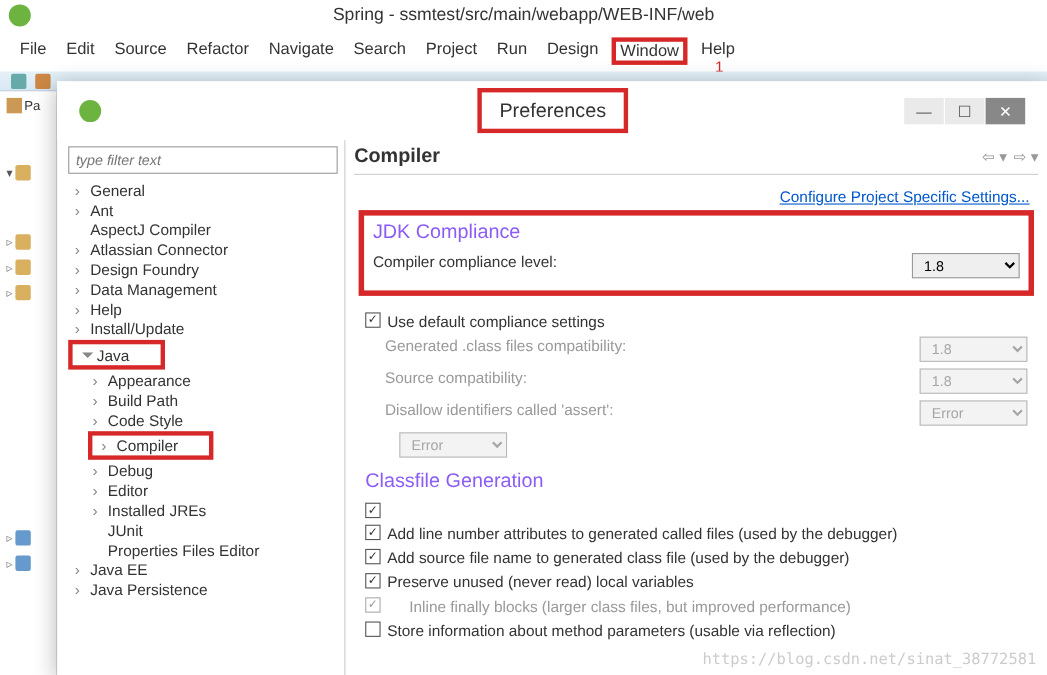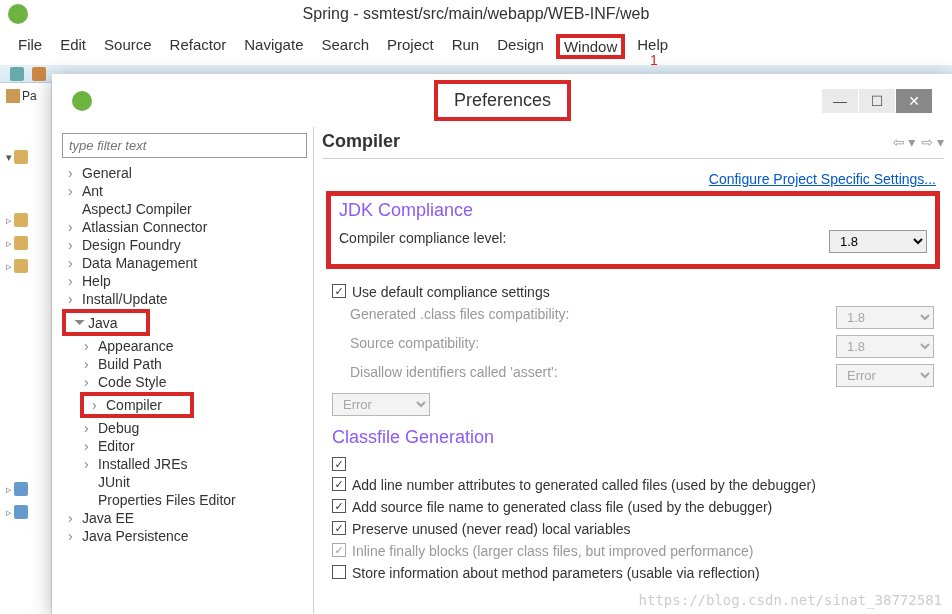--- a/index.html
+++ b/index.html
@@ -45,23 +45,23 @@
     .pref-content { flex: 1; padding: 4px 8px 4px 8px; display: flex; flex-direction: column; }
     .content-header { display: flex; align-items: center; padding: 0 0 6px 0; border-bottom: 1px solid #ccc; }
     .content-header h2 { font-size: 18px; font-weight: 600; }
     .nav-arrows { margin-left: auto; color: #999; display:flex; gap:6px; font-size:14px; }
     .config-link { color: #0058cc; text-decoration: underline; text-align: right; padding: 12px 8px 4px 0; font-size: 14px; cursor: pointer; }
 
     .jdk-box { border: 5px solid #d62828; padding: 4px 8px 8px 8px; margin: 0 4px 8px 4px; }
     .group-label { font-size: 18px; color: #8b5cf6; margin-bottom: 6px; }
     .row { display: flex; align-items: flex-start; padding: 3px 0; font-size: 14px; }
     .row .label { flex: 1; }
-    .row.disabled { color: #999; }
+    .row.disabled { color: #999; gap: 20px; }
     .row.disabled .label { padding-left: 18px; }
-    .combo { width: 100px; padding: 2px 6px; border: 1px solid #999; font-size: 13px; }
+    .combo { width: 100px; padding: 2px 6px; border: 1px solid #999; font-size: 13px; margin-left: 31px; }
     .combo.small { width: 98px; }
     .checkbox { width: 14px; height: 14px; margin-right: 6px; border: 1px solid #555; display:inline-flex; align-items:center; justify-content:center; font-size:11px; line-height:1; }
     .checkbox.checked::after { content: "✓"; color: #333; }
     .checkbox.checked.disabled::after { color: #999; }
     .checkbox.disabled { border-color:#aaa; }
     .section { padding: 4px 10px; }
     .watermark { position:absolute; right:10px; bottom:6px; color:#ccc; font-size:14px; font-family: monospace; }
   </style>
 </head>
 <body>

